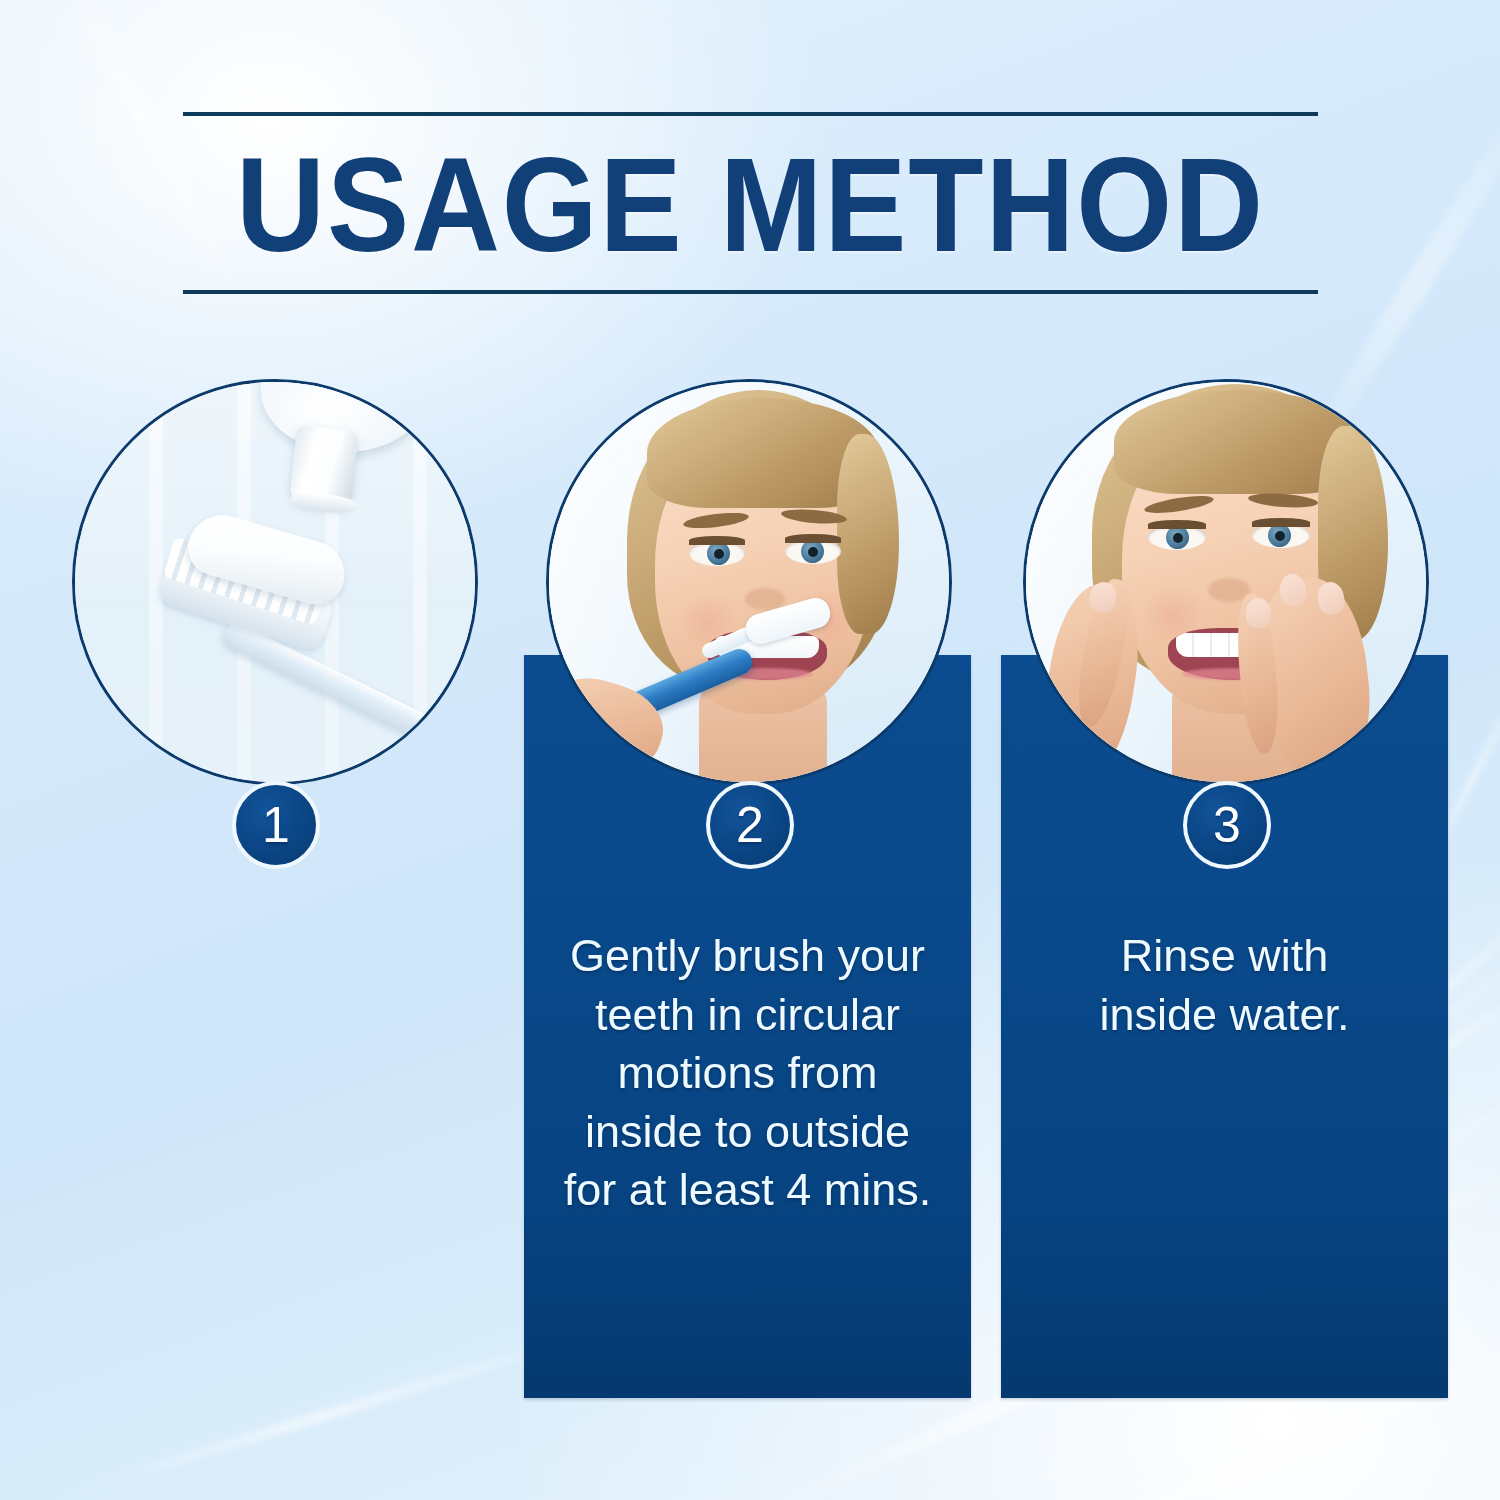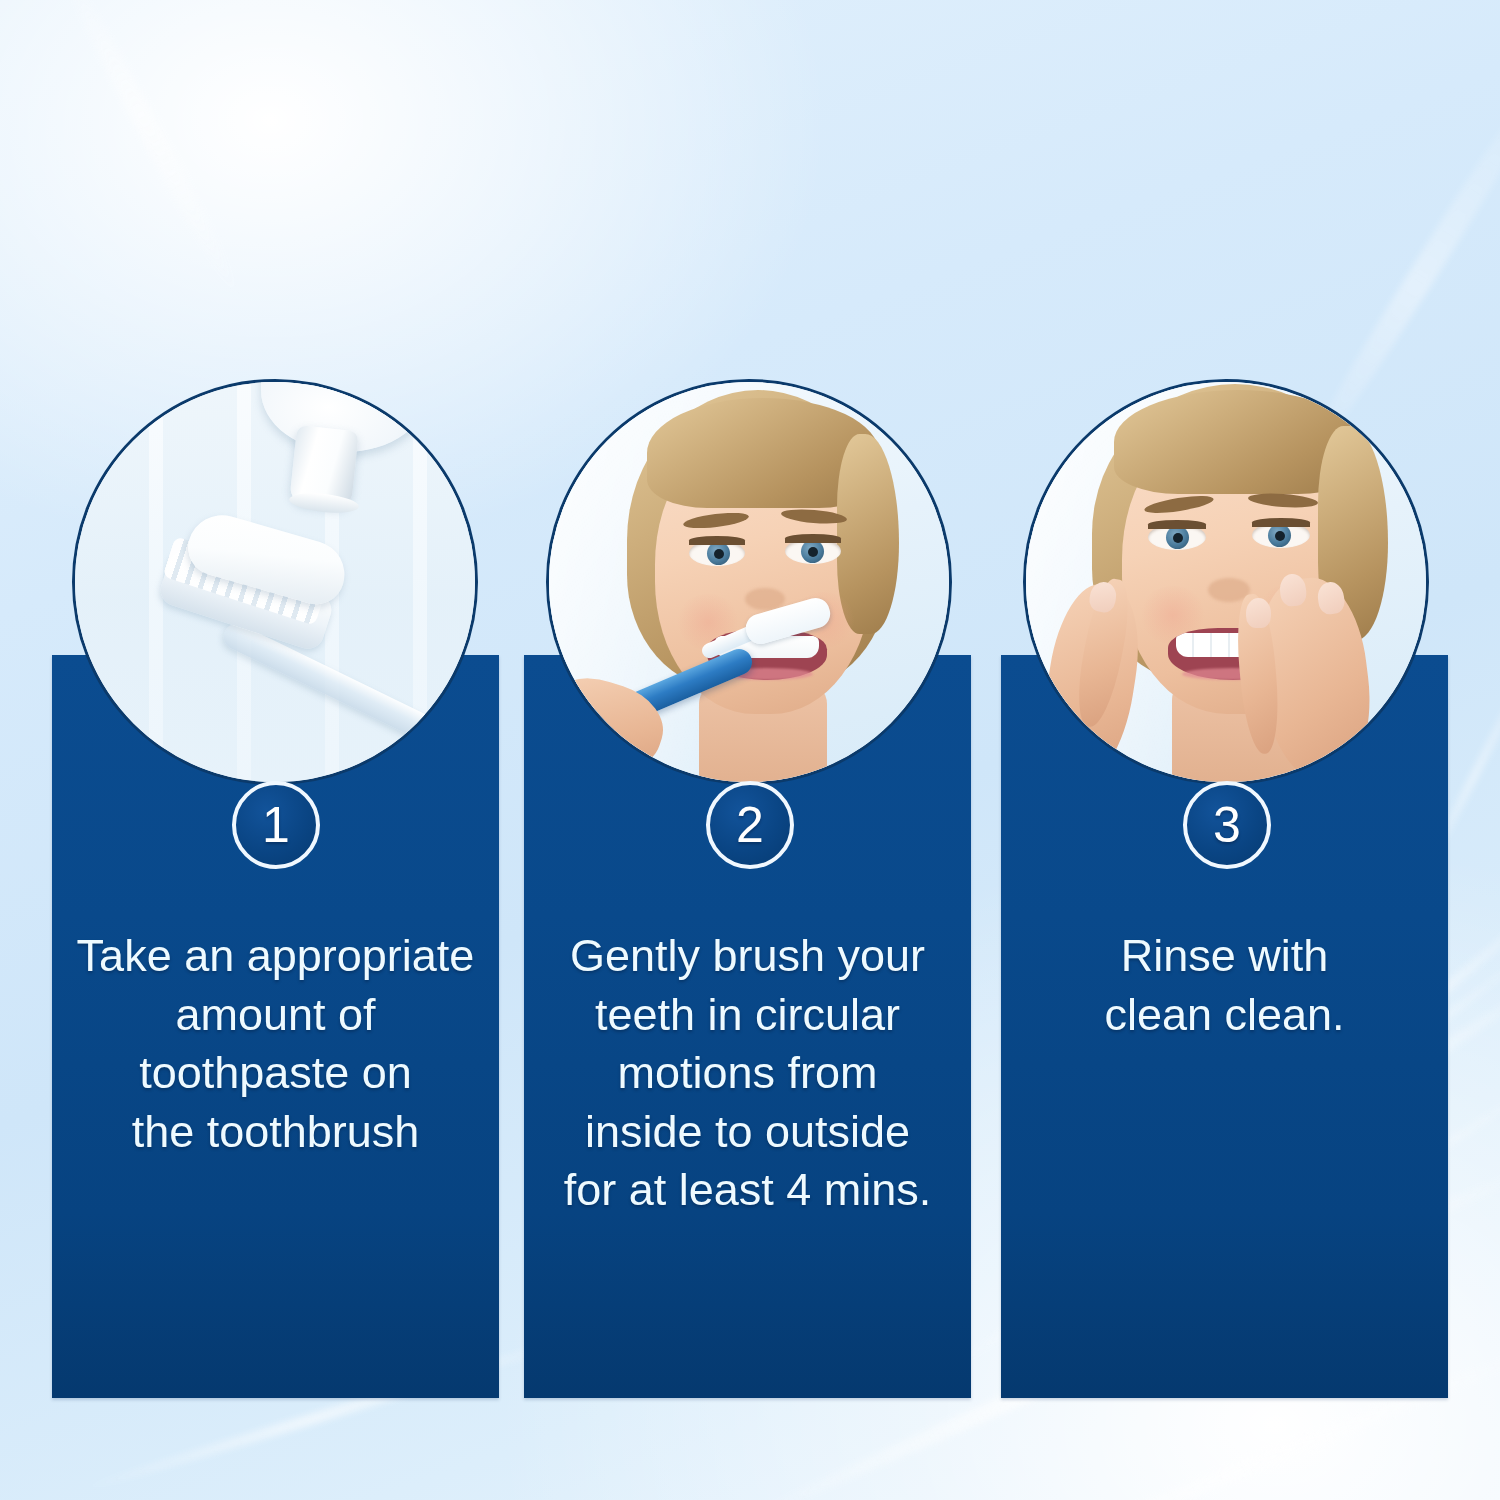--- a/index.html
+++ b/index.html
@@ -304,29 +304,28 @@
     <div class="streak s3"></div>
     <div class="streak s4"></div>
     <div class="streak s5"></div>
     <div class="streak s6"></div>
     <div class="streak s7"></div>
     <div class="streak s8"></div>
     <div class="streak s9"></div>
     <div class="streak s10"></div>
   </div>
 
+  <div class="title-block">
+    <div class="rule"></div>
+    <div class="poster-title">USAGE METHOD</div>
+    <div class="rule rule-bottom"></div>
+  </div>
 
   <div class="cards">
 
-    <div class="card card-1">
-      <div class="card-text">Take an appropriate
-amount of
-toothpaste on
-the toothbrush</div>
-    </div>
 
     <div class="photo photo-1">
       <div class="photo-inner">
         <div class="tile-wall"></div>
         <div class="tube-body"></div>
         <div class="tube-neck"></div>
         <div class="tube-lip"></div>
         <div class="brush-handle"></div>
         <div class="brush-head"></div>
         <div class="bristles"></div>
@@ -388,21 +387,21 @@
         <div class="tb-bristles"></div>
 
         <div class="finger" style="left:-6px; top:300px; width:120px; height:86px; transform:rotate(18deg);"></div>
       </div>
     </div>
 
     <div class="badge badge-2">2</div>
 
     <div class="card card-3">
       <div class="card-text">Rinse with
-clean clean.</div>
+inside water.</div>
     </div>
 
     <div class="photo photo-3">
       <div class="photo-inner">
         <div class="sky"></div>
         <div class="sky-hl"></div>
 
         <div class="hair" style="left:66px; top:2px; width:286px; height:300px; border-radius:52% 52% 40% 40%;"></div>
         <div class="neck" style="left:146px; top:296px; width:134px; height:120px; border-radius:22px;"></div>
         <div class="face" style="left:96px; top:34px; width:228px; height:298px; border-radius:48% 48% 46% 46%;"></div>

